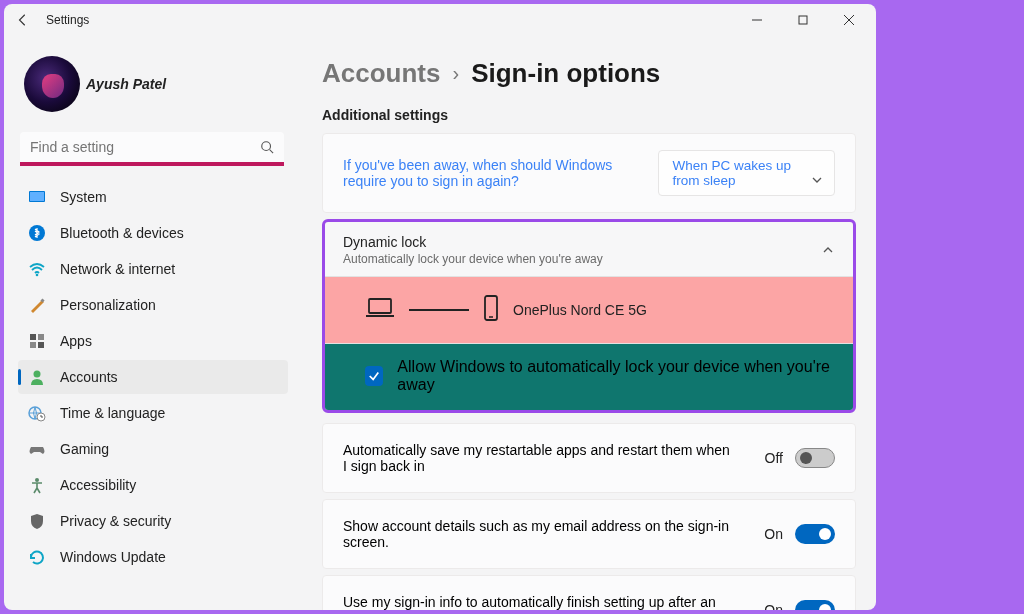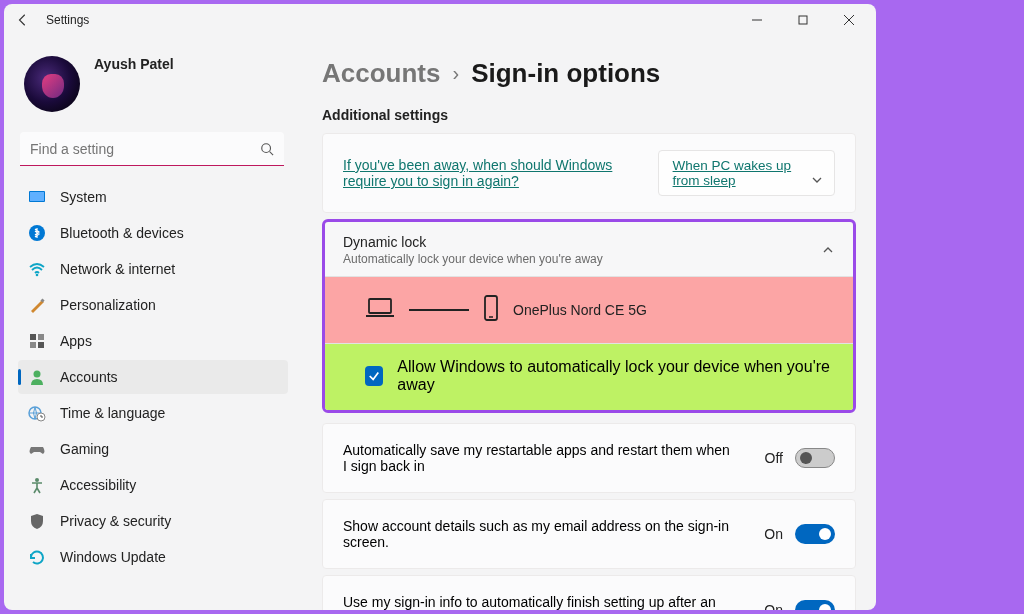--- a/index.html
+++ b/index.html
@@ -7,50 +7,50 @@
   .window { position: absolute; top: 4px; left: 4px; width: 872px; height: 606px; background: #f4f4f5; border-radius: 8px; overflow: hidden; display: flex; flex-direction: column; }
   .titlebar { height: 32px; display: flex; align-items: center; justify-content: space-between; padding: 0 4px 0 12px; }
   .titlebar-left { display: flex; align-items: center; gap: 16px; }
   .back-arrow { width: 14px; height: 14px; display:flex; align-items:center; justify-content:center; color:#444; cursor:pointer; }
   .title { font-size: 12px; color: #222; }
   .titlebar-right { display: flex; }
   .winctl { width: 46px; height: 32px; display: flex; align-items: center; justify-content: center; color: #333; cursor:pointer; }
   .winctl svg { width: 10px; height: 10px; }
   .content { flex: 1; display: flex; overflow: hidden; }
   .sidebar { width: 292px; padding: 12px 8px 8px 14px; display: flex; flex-direction: column; gap: 4px; }
-  .profile { display: flex; gap: 14px; padding: 8px 6px 16px 6px; }
+  .profile { display: flex; align-items: center; gap: 6px; padding: 8px 6px 16px 6px; font-style: italic; }
   .avatar { width: 56px; height: 56px; border-radius: 50%; background: radial-gradient(circle at 40% 40%, #4a2a7a 0%, #1a0a3a 50%, #000 100%); position:relative; overflow:hidden; }
   .avatar::after { content:""; position:absolute; width:22px; height:24px; left:18px; top:18px; background: linear-gradient(135deg,#ff4080 0%, #803090 100%); opacity:0.85; border-radius: 40% 40% 50% 50%; }
   .username { font-size: 14px; font-weight: 600; color: #222; }
-  .search { display: flex; align-items: center; background: #fbfbfc; border-bottom: 1px solid #be185d; border-radius: 4px 4px 0 0; padding: 0 10px; height: 34px; margin: 0 4px 10px 2px; }
+  .search { display: flex; align-items: center; background: #fbfbfc; border-bottom: 4px solid #be185d; border-radius: 4px 4px 0 0; padding: 0 10px; height: 34px; margin: 0 4px 10px 2px; }
   .search input { flex:1; border: none; background: transparent; outline: none; font-size: 14px; color: #555; }
   .search-icon { width: 14px; height: 14px; color: #555; }
   .navlist { display: flex; flex-direction: column; gap: 2px; }
   .navitem { display: flex; align-items: center; gap: 14px; padding: 8px 10px; border-radius: 4px; font-size: 14px; color: #222; cursor: pointer; position: relative; }
   .navitem.active { background: #eaeaea; }
   .navitem.active::before { content:""; position:absolute; left:0; top:9px; bottom:9px; width:3px; background:#0067c0; border-radius:2px; }
   .navicon { width: 18px; height: 18px; display:flex; align-items:center; justify-content:center; flex-shrink:0; }
   .main { flex: 1; padding: 22px 20px 12px 26px; overflow-y: auto; }
   .breadcrumb { display: flex; align-items: center; gap: 12px; margin-bottom: 18px; }
   .bc-parent { font-size: 26px; font-weight: 600; color: #767676; }
   .bc-sep { font-size: 20px; color: #767676; }
   .bc-current { font-size: 26px; font-weight: 600; color: #1a1a1a; }
   .section-label { font-size: 14px; font-weight: 600; color: #222; margin-bottom: 10px; }
   .card { background: #fbfbfc; border: 1px solid #eceaea; border-radius: 4px; margin-bottom: 6px; }
-  .card-row { display: flex; align-items: center; justify-content: space-between; padding: 16px 20px; font-size: 14px; color: #0f766e; text-decoration: underline; }
+  .card-row { display: flex; align-items: center; justify-content: space-between; padding: 16px 20px; font-size: 14px; color: #3b82f6; }
   .select { display:flex; align-items:flex-end; gap:18px; background:#fefefe; border:1px solid #e6e5e5; border-radius:4px; padding: 7px 12px 7px 14px; font-size: 13.5px; cursor:pointer; }
   .chev { width:10px; height:10px; }
   .highlight-card { border: 3px solid #9a4ae8; border-radius: 6px; margin-bottom: 10px; background:#f7f7f8; overflow:hidden; }
   .dl-header { display:flex; justify-content:space-between; align-items:center; padding: 12px 20px 10px 18px; cursor:pointer; }
   .dl-title { font-size: 14px; color:#222; }
   .dl-sub { font-size: 12px; color: #6b6b6b; margin-top:2px; }
   .dl-body { border-top: 1px solid #e2e2e2; padding: 18px 20px 18px 40px; display:flex; align-items:center; gap: 14px; background:#fca5a5; }
   .dl-line { width: 60px; height: 2px; background:#222; }
   .devname { font-size: 14px; color:#222; }
-  .dl-check { border-top: 1px solid #e2e2e2; padding: 14px 20px 16px 40px; display:flex; align-items:center; gap: 14px; background:#bef264; }
+  .dl-check { border-top: 1px solid #e2e2e2; padding: 14px 20px 16px 40px; display:flex; align-items:center; gap: 14px; background:#0f766e; }
   .checkbox { width:20px; height:20px; border-radius:4px; background:#0067c0; display:flex; align-items:center; justify-content:center; color:#fff; cursor:pointer; }
   .toggle-row { display:flex; align-items:center; justify-content:space-between; padding: 18px 20px; font-size:14px; }
   .toggle-group { display:flex; align-items:center; gap:12px;margin-left:29px; }
   .toggle { width:40px; height:20px; border-radius:10px; position:relative; cursor:pointer; }
   .toggle.off { background:#ccc; border:1px solid #888; }
   .toggle.off::after { content:""; position:absolute; width:12px; height:12px; border-radius:50%; background:#555; top:3px; left:4px; }
   .toggle.on { background:#0067c0; }
   .toggle.on::after { content:""; position:absolute; width:12px; height:12px; border-radius:50%; background:#fff; top:4px; right:4px; }
   .state-label { font-size:14px; color:#222; }
 </style>

